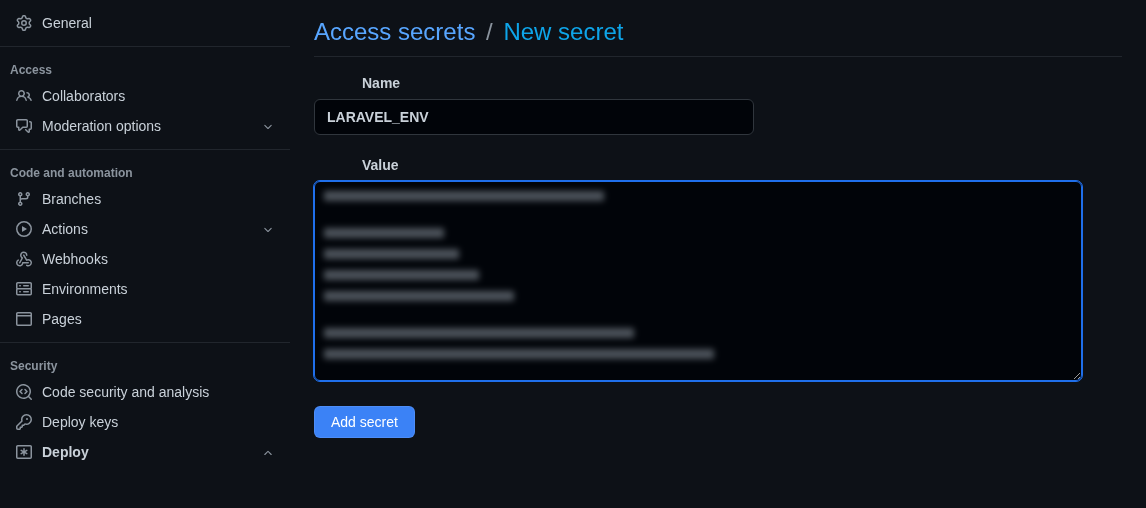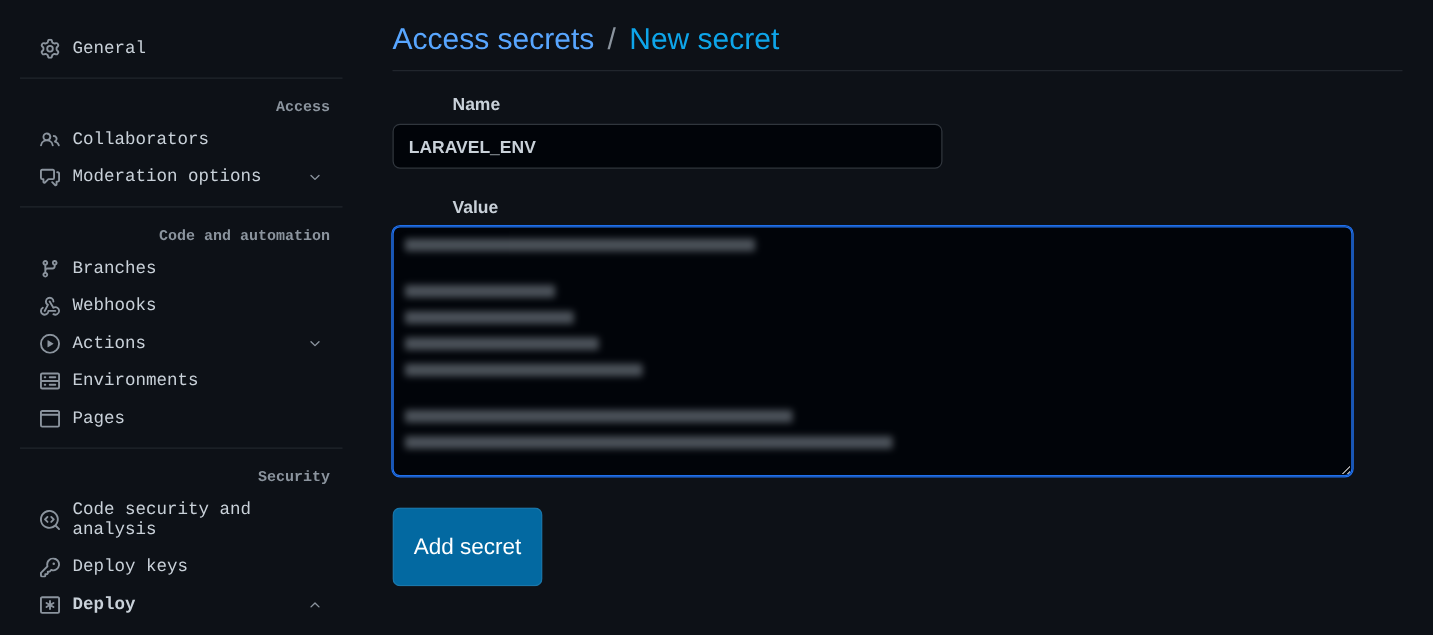--- a/index.html
+++ b/index.html
@@ -8,35 +8,33 @@
       color: #c9d1d9;
       font-family: -apple-system, BlinkMacSystemFont, "Segoe UI", Helvetica, Arial, sans-serif;
       font-size: 14px;
       width: 1146px;
       height: 508px;
       overflow: hidden;
       display: flex;
     }
     .sidebar {
       width: 290px;
-      padding: 16px;
+      padding: 0;
       border-right: none;
       overflow-y: auto;
-      font-family: Liberation Mono, monospace;
     }
     .sidebar-group {
       border-bottom: 1px solid #21262d;
       padding: 8px 0;
     }
     .sidebar-group-title {
       color: #8b949e;
       font-size: 12px;
       font-weight: 600;
       padding: 8px 10px 4px;
-      text-align: right;
     }
     .sidebar-item {
       display: flex;
       align-items: center;
       padding: 7px 10px;
       color: #c9d1d9;
       cursor: pointer;
       border-radius: 6px;
       margin: 0 6px;
     }
@@ -145,26 +143,26 @@
       height: 10px;
       background: #8b949e;
       margin: 4px 0 11px 0;
       border-radius: 1px;
       filter: blur(3px);
       opacity: 0.55;
     }
     .blur-gap { height: 12px; }
     .form-group { margin-bottom: 22px; }
     .btn-primary {
-      background: #0369a1;
+      background: #3b82f6;
       color: #ffffff;
       border: 1px solid rgba(240,246,252,0.1);
       border-radius: 6px;
-      padding: 20px 16px;
-      font-size: 18px;
+      padding: 7px 16px;
+      font-size: 14px;
       font-weight: 500;
       cursor: pointer;
     }
     svg { fill: currentColor; }
   </style>
 </head>
 <body>
 
 <nav class="sidebar">
 
@@ -210,39 +208,39 @@
       <span class="icon">
         <svg viewBox="0 0 16 16" width="16" height="16">
             <path d="M9.5 3.25a2.25 2.25 0 1 1 3 2.122V6A2.5 2.5 0 0 1 10 8.5H6a1 1 0 0 0-1 1v1.128a2.251 2.251 0 1 1-1.5 0V5.372a2.25 2.25 0 1 1 1.5 0v1.836A2.493 2.493 0 0 1 6 7h4a1 1 0 0 0 1-1v-.628A2.25 2.25 0 0 1 9.5 3.25Zm-6 0a.75.75 0 1 0 1.5 0 .75.75 0 0 0-1.5 0Zm8.25-.75a.75.75 0 1 0 0 1.5.75.75 0 0 0 0-1.5ZM4.25 12a.75.75 0 1 0 0 1.5.75.75 0 0 0 0-1.5Z"></path>
           </svg>
       </span>
       <span class="sidebar-item-label">Branches</span>
     </div>
     <div class="sidebar-item">
       <span class="icon">
         <svg viewBox="0 0 16 16" width="16" height="16">
-            <path d="M5.5 4.25a2.25 2.25 0 0 1 4.5 0 .75.75 0 0 0 1.5 0 3.75 3.75 0 1 0-6.14 2.889l-2.272 4.258a.75.75 0 0 0 1.324.706L7 7.25a.75.75 0 0 0-.309-1.015A2.25 2.25 0 0 1 5.5 4.25Z"></path>
-            <path d="M7.364 3.607a.75.75 0 0 1 1.03.257l2.608 4.349a3.75 3.75 0 1 1-.628 6.785.75.75 0 0 1 .752-1.299 2.25 2.25 0 1 0-.033-3.88.75.75 0 0 1-1.03-.256L7.107 4.636a.75.75 0 0 1 .257-1.03Z"></path>
-            <path d="M2.9 8.776A.75.75 0 0 1 2.625 9.8 2.25 2.25 0 1 0 6 11.75a.75.75 0 0 1 .75-.751h5.5a.75.75 0 0 1 0 1.5H7.425a3.751 3.751 0 1 1-5.55-3.998.75.75 0 0 1 1.024.274Z"></path>
-          </svg>
-      </span>
-      <span class="sidebar-item-label">Webhooks</span>
-    </div>
-    <div class="sidebar-item">
-      <span class="icon">
-        <svg viewBox="0 0 16 16" width="16" height="16">
             <path d="M8 0a8 8 0 1 1 0 16A8 8 0 0 1 8 0ZM1.5 8a6.5 6.5 0 1 0 13 0 6.5 6.5 0 0 0-13 0Zm4.879-2.773 4.264 2.559a.25.25 0 0 1 0 .428l-4.264 2.559A.25.25 0 0 1 6 10.559V5.442a.25.25 0 0 1 .379-.215Z"></path>
           </svg>
       </span>
       <span class="sidebar-item-label">Actions</span>
       <span class="chevron">
         <svg viewBox="0 0 16 16" width="12" height="12">
             <path d="M12.78 5.22a.749.749 0 0 1 0 1.06l-4.25 4.25a.749.749 0 0 1-1.06 0L3.22 6.28a.749.749 0 1 1 1.06-1.06L8 8.939l3.72-3.719a.749.749 0 0 1 1.06 0Z"></path>
           </svg>
       </span>
+    </div>
+    <div class="sidebar-item">
+      <span class="icon">
+        <svg viewBox="0 0 16 16" width="16" height="16">
+            <path d="M5.5 4.25a2.25 2.25 0 0 1 4.5 0 .75.75 0 0 0 1.5 0 3.75 3.75 0 1 0-6.14 2.889l-2.272 4.258a.75.75 0 0 0 1.324.706L7 7.25a.75.75 0 0 0-.309-1.015A2.25 2.25 0 0 1 5.5 4.25Z"></path>
+            <path d="M7.364 3.607a.75.75 0 0 1 1.03.257l2.608 4.349a3.75 3.75 0 1 1-.628 6.785.75.75 0 0 1 .752-1.299 2.25 2.25 0 1 0-.033-3.88.75.75 0 0 1-1.03-.256L7.107 4.636a.75.75 0 0 1 .257-1.03Z"></path>
+            <path d="M2.9 8.776A.75.75 0 0 1 2.625 9.8 2.25 2.25 0 1 0 6 11.75a.75.75 0 0 1 .75-.751h5.5a.75.75 0 0 1 0 1.5H7.425a3.751 3.751 0 1 1-5.55-3.998.75.75 0 0 1 1.024.274Z"></path>
+          </svg>
+      </span>
+      <span class="sidebar-item-label">Webhooks</span>
     </div>
     <div class="sidebar-item">
       <span class="icon">
         <svg viewBox="0 0 16 16" width="16" height="16">
             <path d="M1.75 1h12.5c.966 0 1.75.784 1.75 1.75v4c0 .372-.116.717-.314 1 .198.283.314.628.314 1v4a1.75 1.75 0 0 1-1.75 1.75H1.75A1.75 1.75 0 0 1 0 12.75v-4c0-.358.109-.707.314-1A1.739 1.739 0 0 1 0 6.75v-4C0 1.784.784 1 1.75 1ZM1.5 2.75v4c0 .138.112.25.25.25h12.5a.25.25 0 0 0 .25-.25v-4a.25.25 0 0 0-.25-.25H1.75a.25.25 0 0 0-.25.25Zm.25 5.75a.25.25 0 0 0-.25.25v4c0 .138.112.25.25.25h12.5a.25.25 0 0 0 .25-.25v-4a.25.25 0 0 0-.25-.25ZM7 4.75A.75.75 0 0 1 7.75 4h4.5a.75.75 0 0 1 0 1.5h-4.5A.75.75 0 0 1 7 4.75ZM7.75 10h4.5a.75.75 0 0 1 0 1.5h-4.5a.75.75 0 0 1 0-1.5ZM3 4.75A.75.75 0 0 1 3.75 4h.5a.75.75 0 0 1 0 1.5h-.5A.75.75 0 0 1 3 4.75ZM3.75 10h.5a.75.75 0 0 1 0 1.5h-.5a.75.75 0 0 1 0-1.5Z"></path>
           </svg>
       </span>
       <span class="sidebar-item-label">Environments</span>
     </div>
     <div class="sidebar-item">

